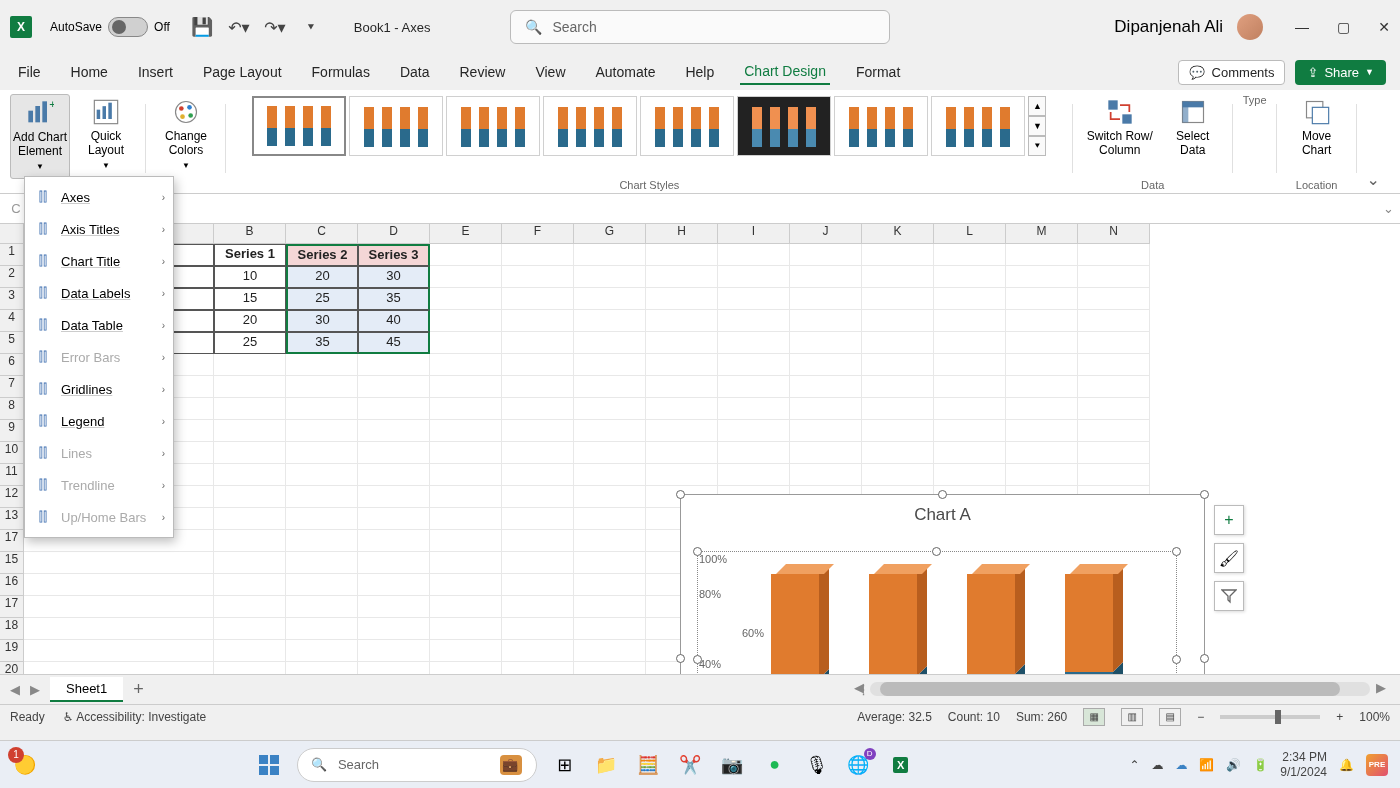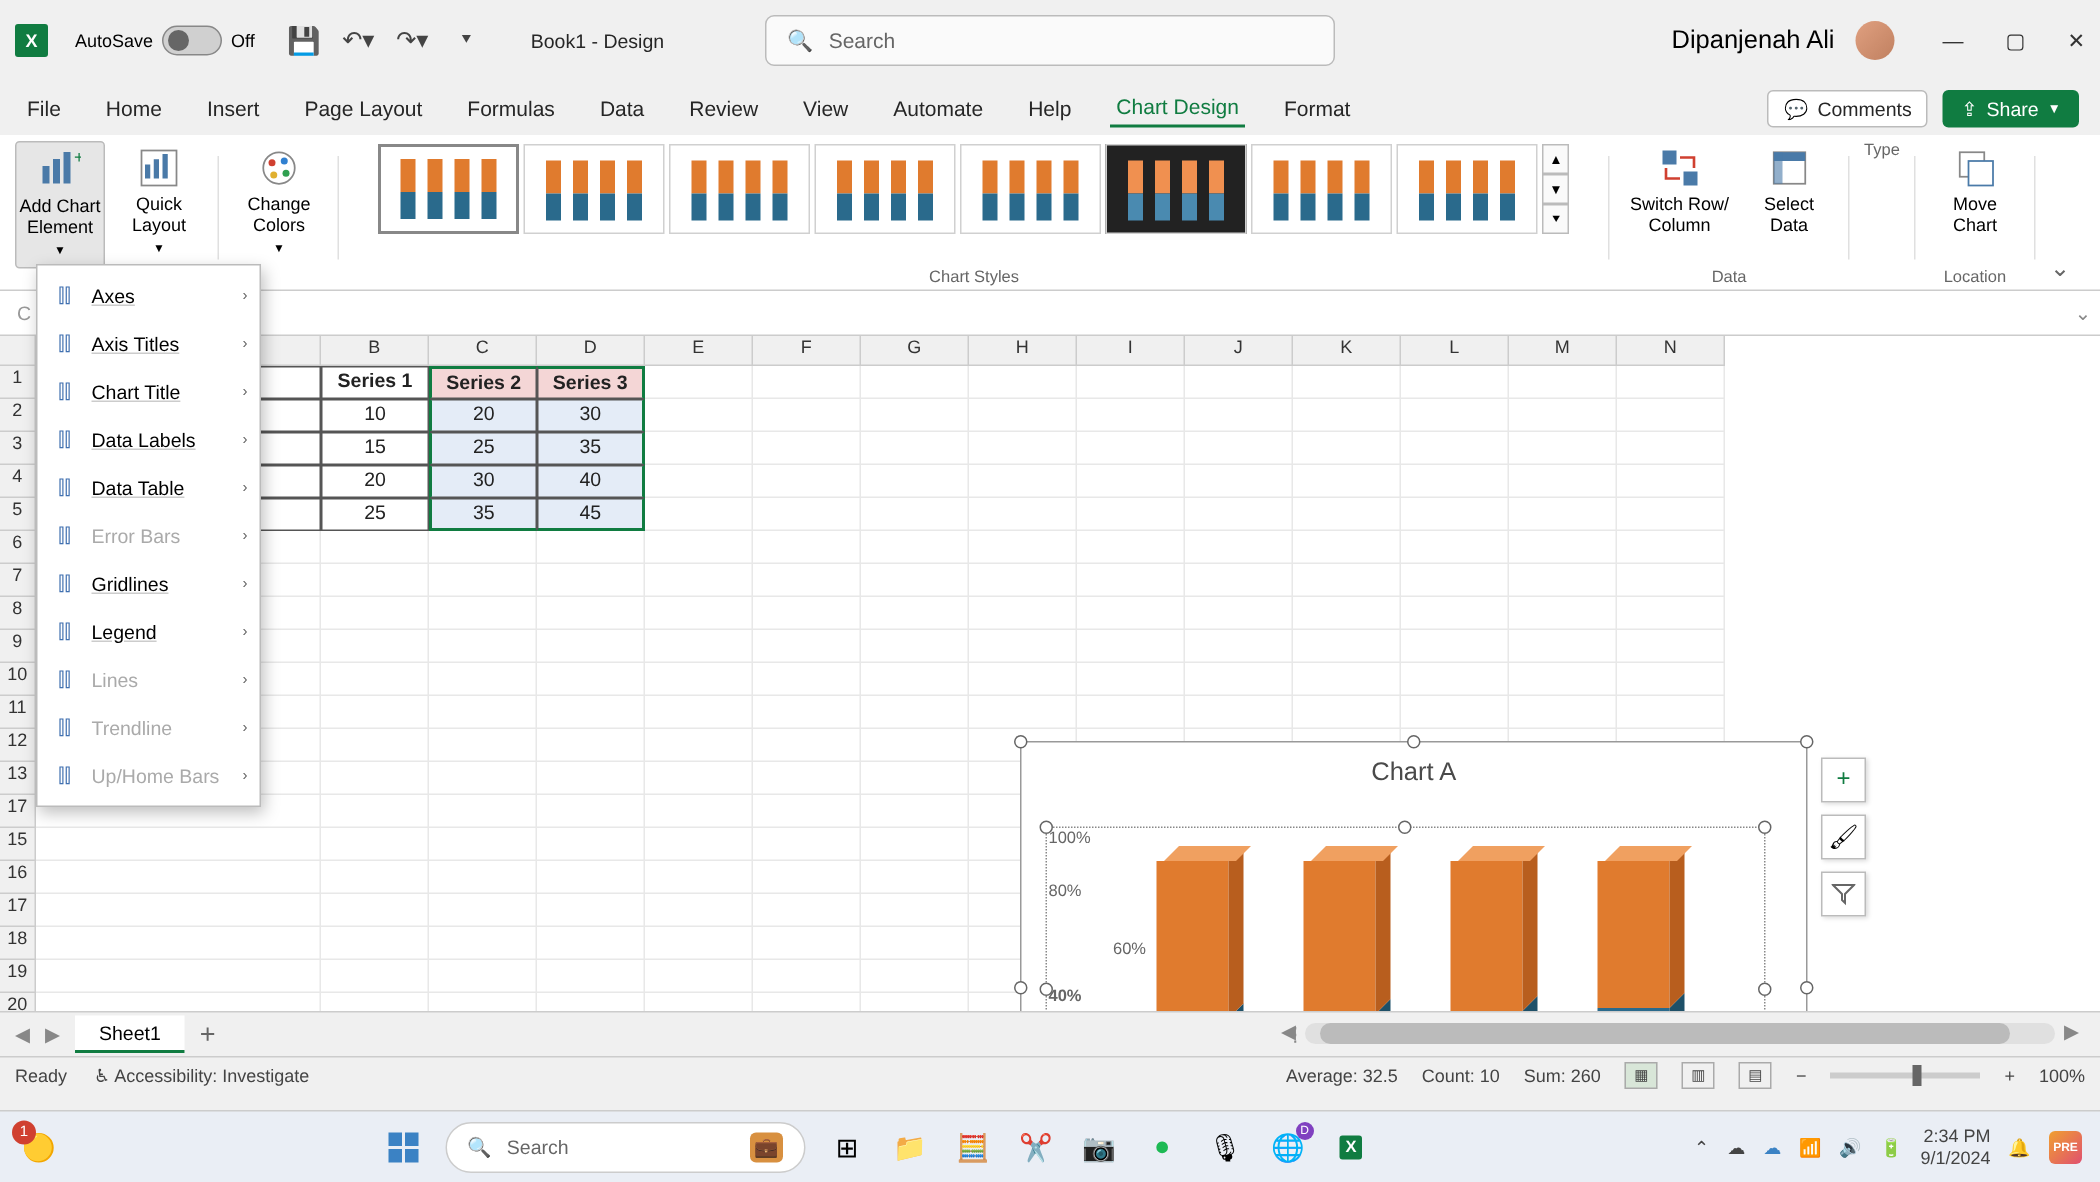--- a/index.html
+++ b/index.html
@@ -125,21 +125,21 @@
     <span>AutoSave</span>
     <div class="toggle"></div>
     <span>Off</span>
   </div>
   <div class="qat">
     <div class="qat-btn save-disk">💾</div>
     <div class="qat-btn">↶▾</div>
     <div class="qat-btn">↷▾</div>
     <div class="qat-btn" style="font-size:11px">⯆</div>
   </div>
-  <div class="filename">Book1  -  Design</div>
+  <div class="filename">Book1  -  Axes</div>
   <div class="searchbox">
     <span>🔍</span>
     <span>Search</span>
   </div>
   <div class="user-area">
     <span style="font-size:17px">Dipanjenah Ali</span>
     <div class="avatar"></div>
     <div class="win-ctrl">
       <span>—</span>
       <span>▢</span>
@@ -786,21 +786,21 @@
     <div class="chart-title">Chart A</div>
     <div class="plot-sel">
       <div class="sel-handle" style="left:-5px;top:-5px"></div>
       <div class="sel-handle" style="left:50%;top:-5px;margin-left:-5px"></div>
       <div class="sel-handle" style="right:-5px;top:-5px"></div>
       <div class="sel-handle" style="left:-5px;top:50%;margin-top:-5px"></div>
       <div class="sel-handle" style="right:-5px;top:50%;margin-top:-5px"></div>
 
     </div>
     <div class="plot" id="plot">
-        <div class="ytick" style="top: 105px; font-weight: bold;">40%</div>
+        <div class="ytick" style="top: 105px;">40%</div>
         <div class="ytick" style="top: 74px; padding-left: 43px;">60%</div>
         <div class="ytick" style="top: 35px;">80%</div>
         <div class="ytick" style="top: 0px;">100%</div>
         <div class="bar3d" style="left: 30px; height: 175px;">
           <div class="side" style="height: 70px; background: rgb(30, 80, 104); bottom: 0px;"></div>
           <div class="front" style="height: 105px; background: rgb(224, 123, 46); bottom: 70px;"></div>
           <div class="side" style="height: 105px; background: rgb(184, 94, 30); bottom: 70px;"></div>
           <div class="top" style="background: rgb(240, 160, 96); bottom: 175px;"></div>
         </div>
         <div class="bar3d" style="left: 128px; height: 175px;">

